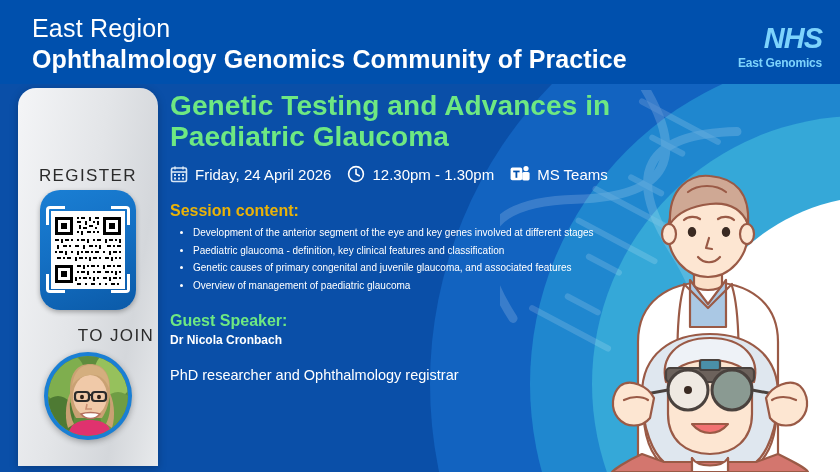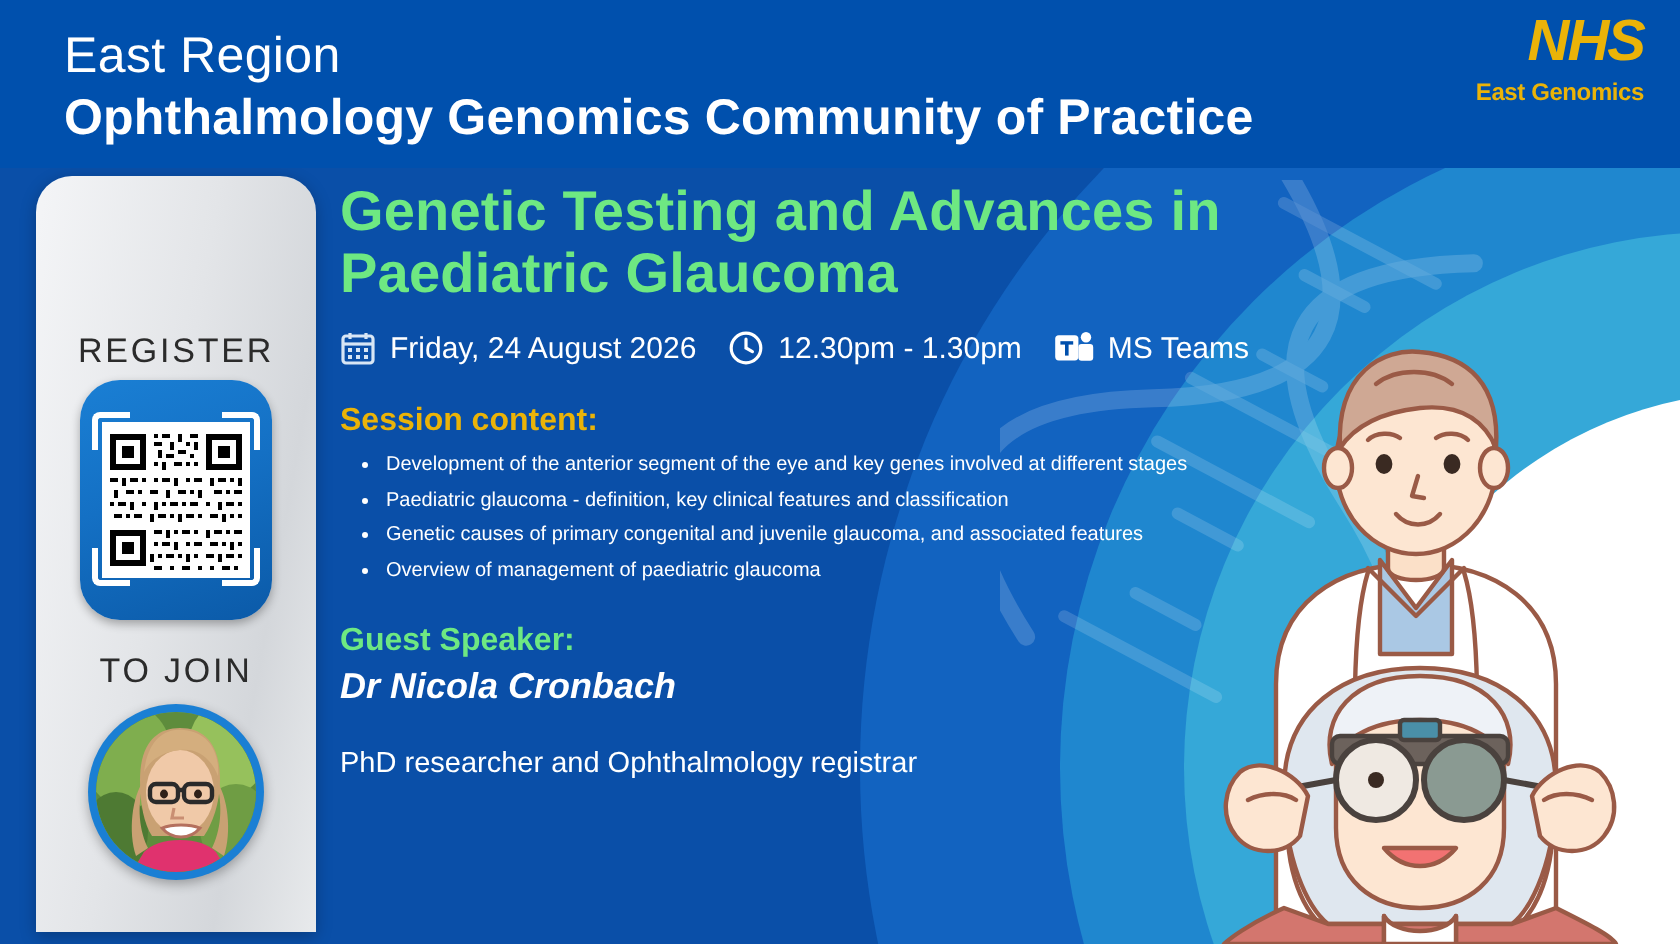--- a/index.html
+++ b/index.html
@@ -20,22 +20,22 @@
   }
   .hdr-line1{
     position:absolute;left:32px;top:14px;
     font-size:25px;color:#ffffff;font-weight:400;letter-spacing:.2px;
   }
   .hdr-line2{
     position:absolute;left:32px;top:45px;
     font-size:25px;color:#ffffff;font-weight:bold;letter-spacing:.1px;
   }
   .nhs-logo{
-    position:absolute;right:18px;top:6px;width:120px;height:62px;
-    text-align:right;color:#eab308;
+    position:absolute;right:18px;top:23px;width:120px;height:62px;
+    text-align:right;color:#7dd3fc;
   }
   .nhs-logo .nhs{
     font-size:29px;font-weight:bold;letter-spacing:-1px;line-height:30px;
     font-style:italic;
   }
   .nhs-logo .eg{
     font-size:12px;font-weight:bold;line-height:20px;letter-spacing:-.2px;
   }
 
   
@@ -51,21 +51,21 @@
     background:linear-gradient(100deg,#f4f5f7 0%,#e3e5e8 45%,#d4d7db 75%,#e8eaec 100%);
     box-shadow:0 2px 8px rgba(0,0,0,.25);
     z-index:30;
   }
   .reg-label{
     position:absolute;left:0;top:78px;width:140px;text-align:center;
     font-size:17px;letter-spacing:1.4px;color:#2b2b2b;font-weight:400;
   }
   .join-label{
     position:absolute;left:0;top:238px;width:140px;text-align:center;
-    font-size:17px;letter-spacing:1.4px;color:#2b2b2b;font-weight:400;
+    font-size:17px;letter-spacing:1.4px;color:#2b2b2b;font-weight:400;padding-left:28px;
   }
   .qr-tile{
     position:absolute;left:22px;top:102px;width:96px;height:120px;
     border-radius:20px;
     background:linear-gradient(160deg,#1a7fd4 0%,#1470c4 45%,#0b5aa8 100%);
     box-shadow:0 2px 5px rgba(0,0,0,.3);
   }
   .qr-inner{
     position:absolute;left:11px;top:21px;width:74px;height:78px;background:#fff;
   }
@@ -98,21 +98,21 @@
   .sec-head{
     font-size:16px;font-weight:bold;color:#eab308;margin-top:19px;margin-bottom:5px;
   }
   ul.bullets{
     margin:0;padding-left:23px;color:#fff;font-size:10px;line-height:16.5px;
   }
   ul.bullets li{margin-bottom:1px;}
   .speaker-head{
     font-size:16px;font-weight:bold;color:#6ee882;margin-top:18px;
   }
-  .speaker-name{font-size:18px;font-weight:bold;color:#fff;margin-top:3px;font-style:italic;}
+  .speaker-name{font-size:12px;font-weight:bold;color:#fff;margin-top:3px;}
   .speaker-role{font-size:14.5px;color:#fff;line-height:21px;margin-top:18px;}
 
   
   .illus{position:absolute;right:0;bottom:0;width:260px;height:310px;z-index:15;}
 </style>
 </head>
 <body>
 
 <div class="poster">
 
@@ -391,21 +391,21 @@
             <g fill="#d8e6f5">
               <rect x="4" y="9" width="2" height="2"></rect>
                 <rect x="8" y="9" width="2" height="2"></rect>
                 <rect x="12" y="9" width="2" height="2"></rect>
               <rect x="4" y="12.5" width="2" height="2"></rect>
                 <rect x="8" y="12.5" width="2" height="2"></rect>
                 <rect x="12" y="12.5" width="2" height="2"></rect>
             </g>
           </svg>
         </span>
-        <span>Friday, 24 August 2026</span>
+        <span>Friday, 24 April 2026</span>
       </div>
 
       <div class="meta-item">
         <span class="ico">
           <svg width="18" height="18" viewBox="0 0 18 18" xmlns="http://www.w3.org/2000/svg">
             <circle cx="9" cy="9" r="7.4" fill="none" stroke="#ffffff" stroke-width="1.6"></circle>
             <path d="M9,4.6 L9,9 L12.2,10.8" fill="none" stroke="#ffffff" stroke-width="1.6" stroke-linecap="round"></path>
           </svg>
         </span>
         <span>12.30pm - 1.30pm</span>

